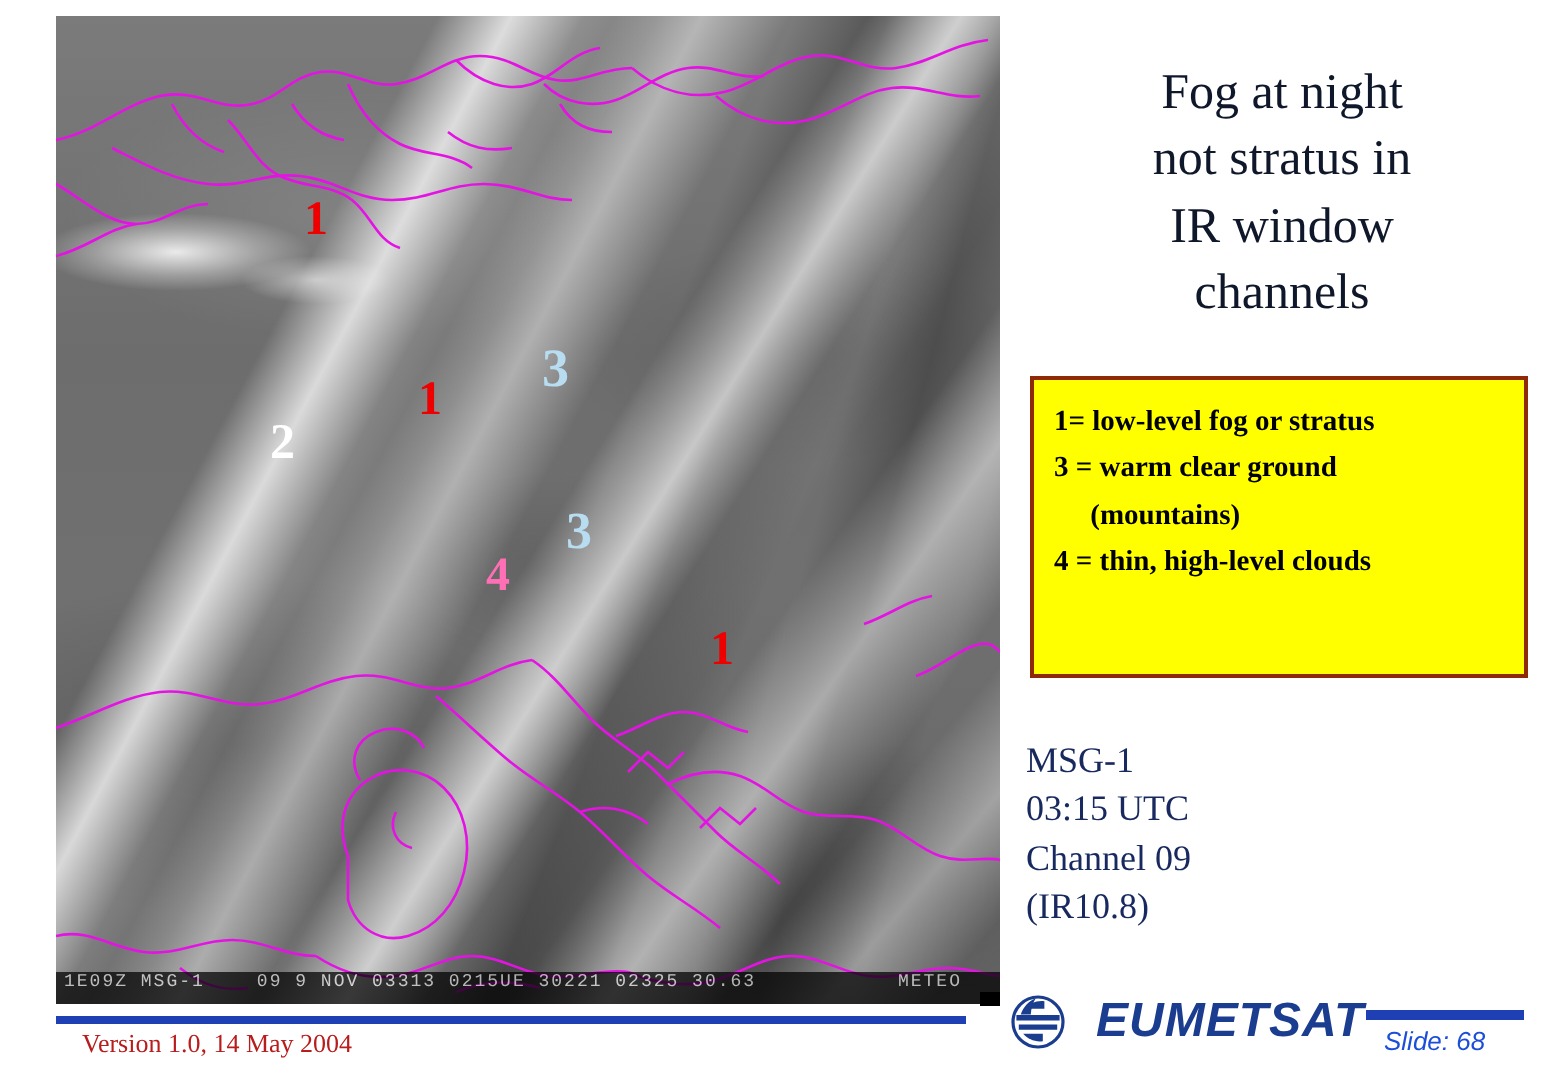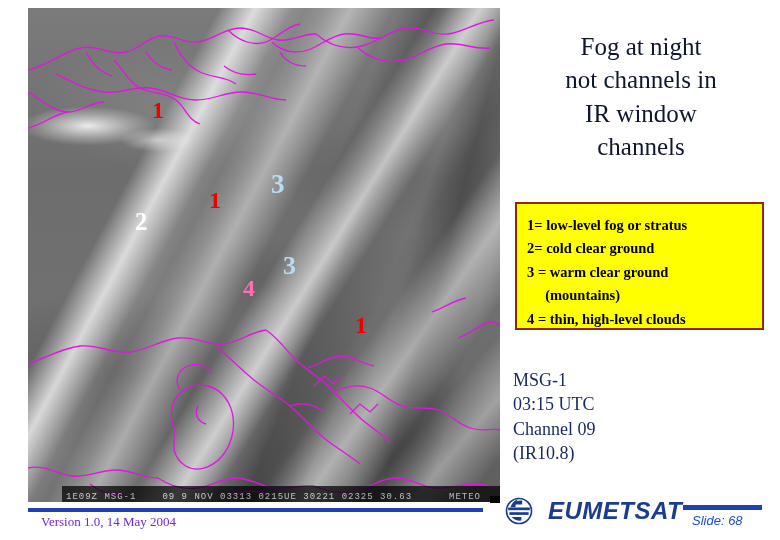--- a/index.html
+++ b/index.html
@@ -83,23 +83,22 @@
     bottom: 0;
     height: 16px;
     background: #000000;
     color: #d8d8d8;
     font-family: "Liberation Mono", monospace;
     font-size: 9px;
     letter-spacing: 1px;
     white-space: nowrap;
     overflow: hidden;
     display: flex;
-    align-items: flex-end;
+    align-items: flex-start;
     opacity: 0.72;
-    margin-left: 34px;
   }
   #sat-strip .strip-left  { padding-left: 4px; }
   #sat-strip .strip-mid   { padding-left: 26px; }
   #sat-strip .strip-right { margin-left: auto; padding-right: 19px; }
 
   
   #title-block {
     position: absolute;
     left: 512px;
     top: 30px;
@@ -107,23 +106,23 @@
     text-align: center;
     color: #0f172a;
     font-size: 25px;
     line-height: 1.33;
     font-family: "Liberation Serif", serif;
   }
 
   #legend-box {
     position: absolute;
     left: 515px;
-    top: 202px;
+    top: 188px;
     width: 249px;
-    height: 128px;
+    height: 151px;
     background: #ffff00;
     border: 2px solid #8f2a08;
     box-sizing: border-box;
     padding: 10px 0 0 10px;
   }
   .legend-line {
     color: #000000;
     font-family: "Liberation Serif", serif;
     font-weight: bold;
     font-size: 14.5px;
@@ -147,21 +146,21 @@
     left: 28px;
     top: 508px;
     width: 455px;
     height: 4px;
     background: #1f40b5;
   }
   #version-text {
     position: absolute;
     left: 41px;
     top: 514px;
-    color: #6d28d9;
+    color: #b91c1c;
     font-size: 13px;
     font-family: "Liberation Serif", serif;
   }
 
   #eumetsat-logo {
     position: absolute;
     left: 505px;
     top: 497px;
     display: flex;
     align-items: center;
@@ -275,28 +274,27 @@
 
   <div id="sat-strip">
     <span class="strip-left">1E09Z MSG-1</span>
     <span class="strip-mid">09  9 NOV 03313 0215UE  30221 02325 30.63</span>
     <span class="strip-right">METEO</span>
   </div>
 </div>
 
 <div id="title-block">
   <div>Fog at night</div>
-  <div>not channels in</div>
+  <div>not stratus in</div>
   <div>IR window</div>
   <div>channels</div>
 </div>
 
 <div id="legend-box">
   <div class="legend-line">1= low-level fog or stratus</div>
-  <div class="legend-line">2= cold clear ground</div>
   <div class="legend-line">3 = warm clear ground</div>
   <div class="legend-line">     (mountains)</div>
   <div class="legend-line">4 = thin, high-level clouds</div>
 </div>
 
 <div id="meta-block">
   <div>MSG-1</div>
   <div>03:15 UTC</div>
   <div>Channel 09</div>
   <div>(IR10.8)</div>

